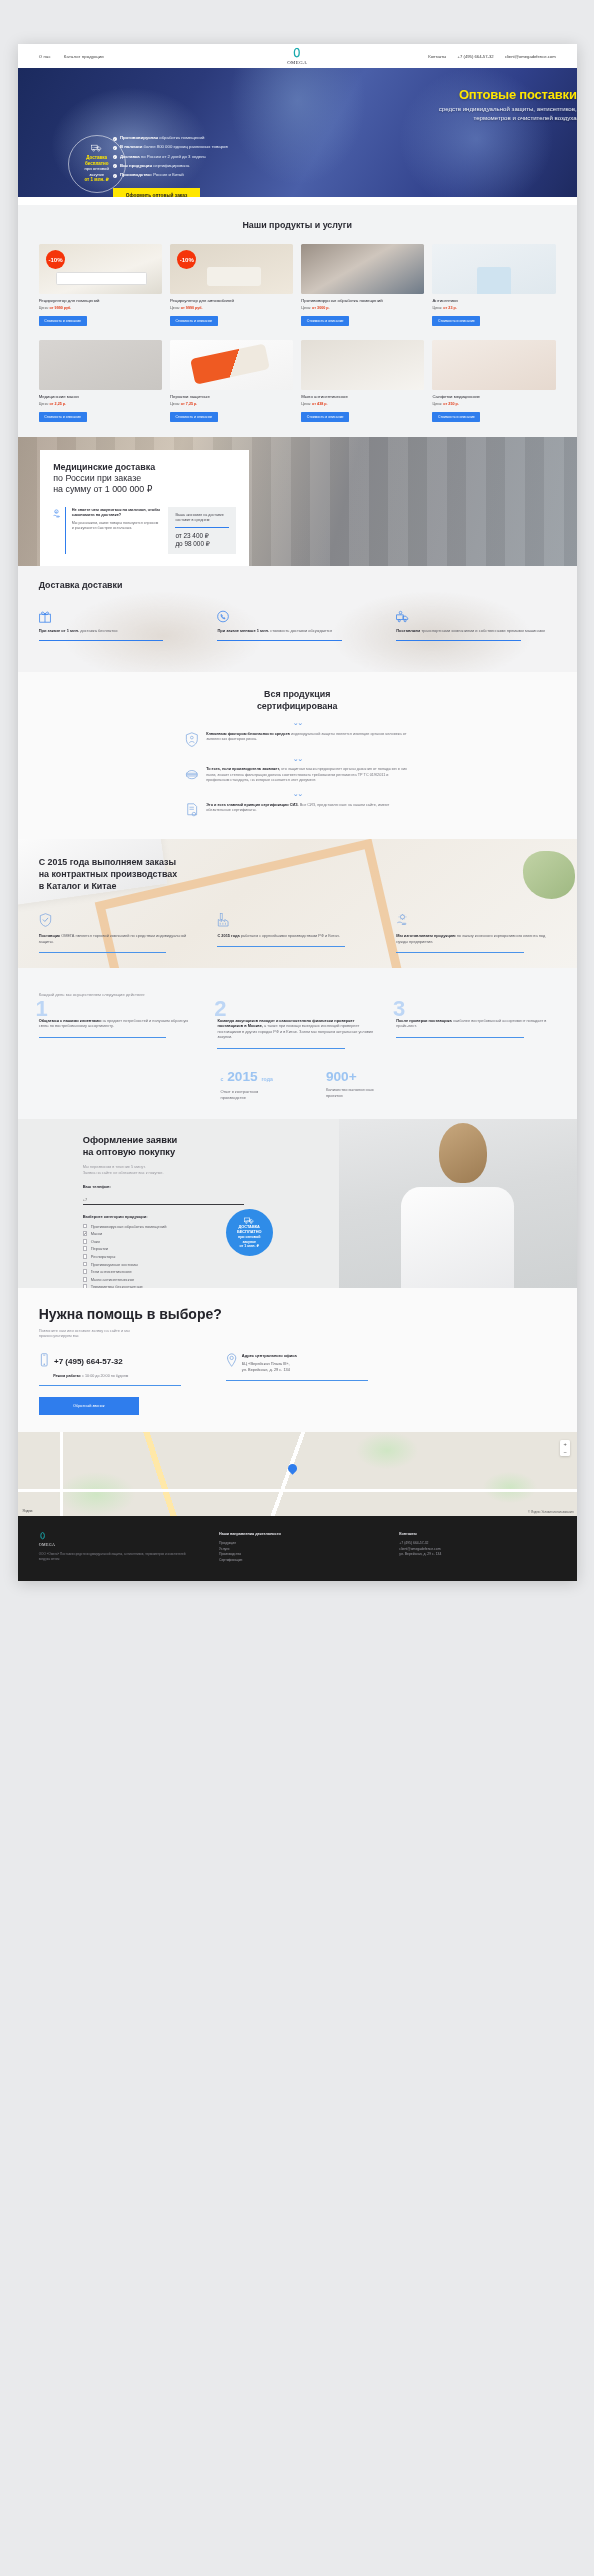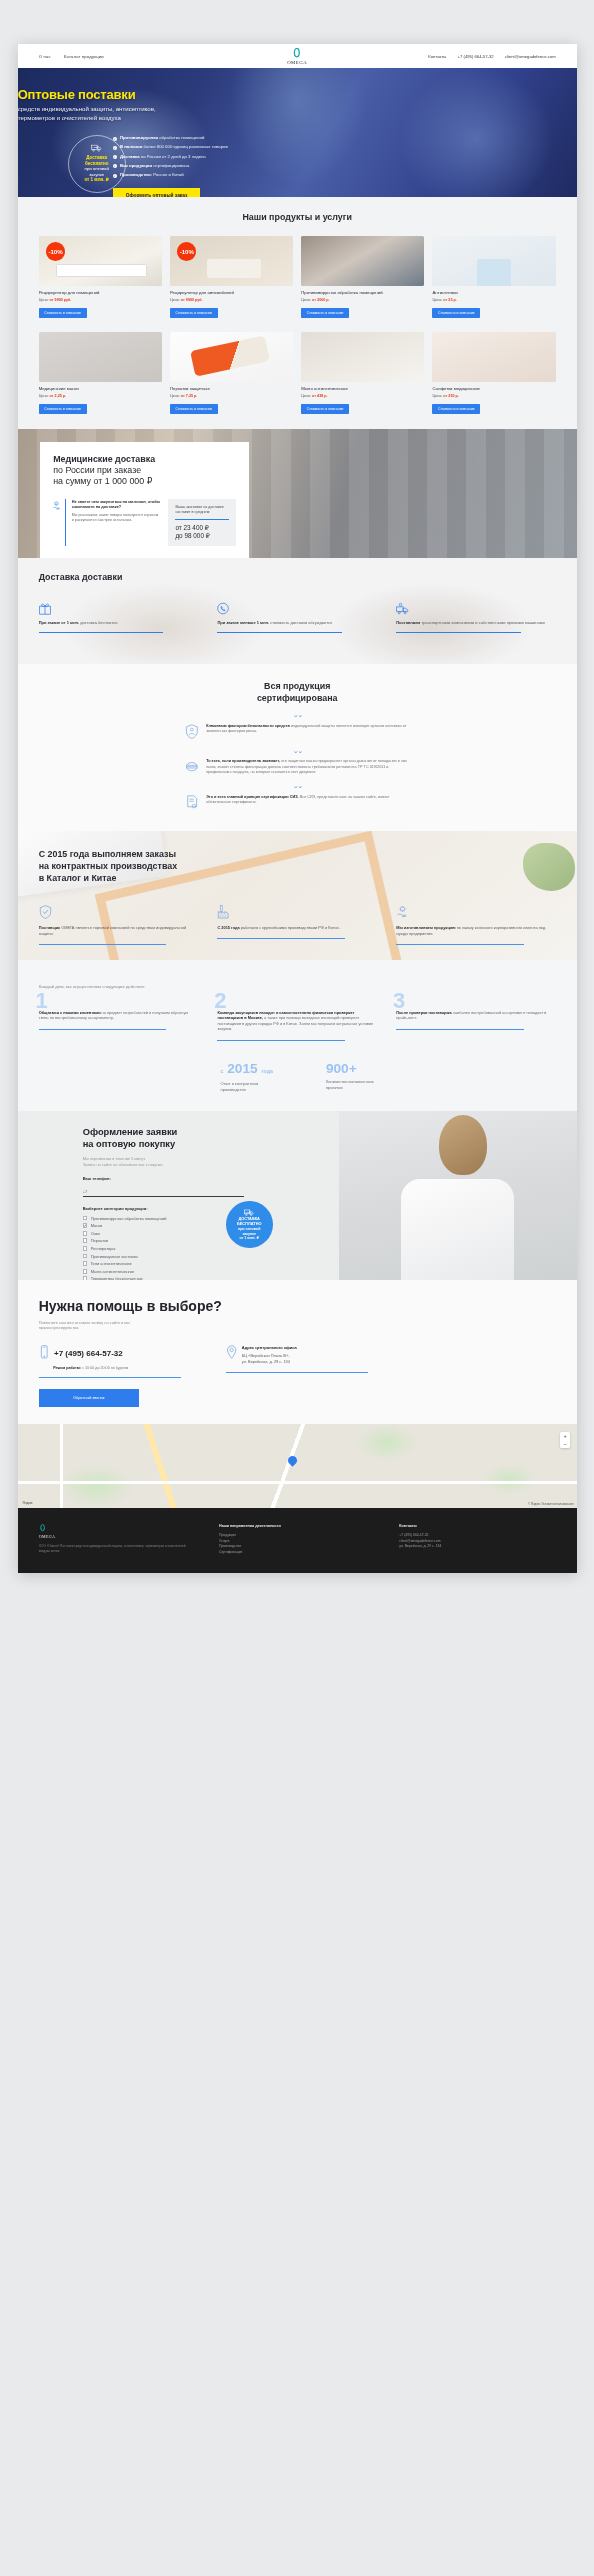--- a/index.html
+++ b/index.html
@@ -20,41 +20,41 @@
   .hdr-right span,.hdr-right a{font-size:4.2px;color:#3b3b3b;text-decoration:none;}
 
   
   .hero{height:129px;position:relative;overflow:hidden;
         background:linear-gradient(120deg,#1b2a5e 0%,#2b3a7a 30%,#4a5fa8 55%,#30408a 80%,#1e2a60 100%);}
   .hero:before{content:"";position:absolute;inset:0;
     background:
      radial-gradient(ellipse 121px 89px at 20% 60%, rgba(160,185,225,.55), transparent 65%),
      radial-gradient(ellipse 97px 121px at 50% 25%, rgba(120,150,200,.5), transparent 70%),
      radial-gradient(ellipse 113px 105px at 82% 55%, rgba(130,160,215,.45), transparent 68%);}
-  .hero-inner{position:relative;z-index:3;padding-top:19.3px;text-align:left;}
+  .hero-inner{position:relative;z-index:3;padding-top:19.3px;text-align:right;}
   .hero h1{font-size:13px;color:#ffe600;font-weight:bold;letter-spacing:-0.2px;text-shadow:0 0.8px 2.4px rgba(0,0,0,.3);}
   .hero .sub{font-size:6.1px;color:#eef2f8;margin-top:3.2px;line-height:8.9px;text-shadow:0 0.8px 1.6px rgba(0,0,0,.35);}
   .hero-body{position:relative;z-index:3;display:flex;margin-top:13px;padding-left:95px;}
   .badge-circ{position:absolute;left:50px;top:-1.6px;width:58px;height:58px;border-radius:50%;
       border:0.8px solid rgba(255,255,255,.55);display:flex;flex-direction:column;
       align-items:center;justify-content:center;text-align:center;}
   .badge-circ .truck{font-size:7.2px;color:#fff;line-height:7.2px;margin-bottom:1.6px;}
   .badge-circ .y{font-size:4.5px;color:#ffe600;font-weight:bold;line-height:5.6px;}
   .badge-circ .w{font-size:4.3px;color:#fff;line-height:5.6px;}
   .bul{list-style:none;}
   .bul li{display:flex;align-items:flex-start;gap:3.2px;margin-bottom:4.4px;}
   .bul .chk{width:4px;height:4px;border-radius:50%;background:#fff;flex:0 0 auto;margin-top:0.5px;
             display:flex;align-items:center;justify-content:center;font-size:2.7px;color:#2b3a7a;}
   .bul .tx{font-size:4.3px;color:#e8eef8;line-height:4.8px;}
   .bul .tx b{color:#fff;}
   .btn-yellow{margin:5.6px 0 0 0;background:#ffe600;color:#18181f;border:0;font-weight:bold;
       font-size:4.8px;padding:5.6px 13px;cursor:pointer;}
 
   
-  .sec{padding:14.5px 21px;}
+  .sec{padding:14.5px 21px;margin-top:8px;}
   .sec-ttl{font-size:8.9px;color:#2b2b33;text-align:center;font-weight:bold;}
   .bg-grey{background:#f2f3f4;}
 
   
   .grid4{display:grid;grid-template-columns:repeat(4,1fr);gap:8px;margin-top:14.5px;}
   .card{position:relative;}
   .card .ph{height:50px;border-radius:1.6px;position:relative;overflow:hidden;}
   .p1{background:linear-gradient(160deg,#e8e2d6,#f5f2ec 60%,#dedad0);}
   .p1:after{content:"";position:absolute;left:14%;bottom:18%;width:72%;height:22%;background:#fff;
        border:0.8px solid #ddd;border-radius:1.6px;}

